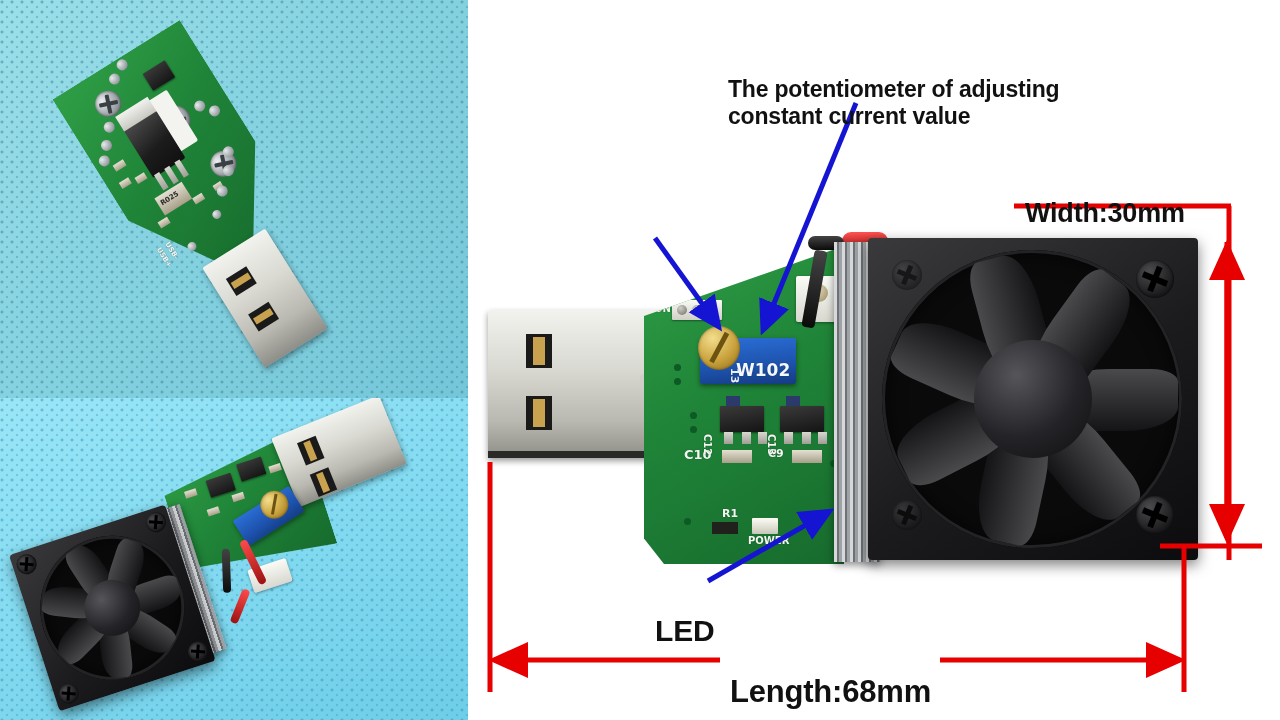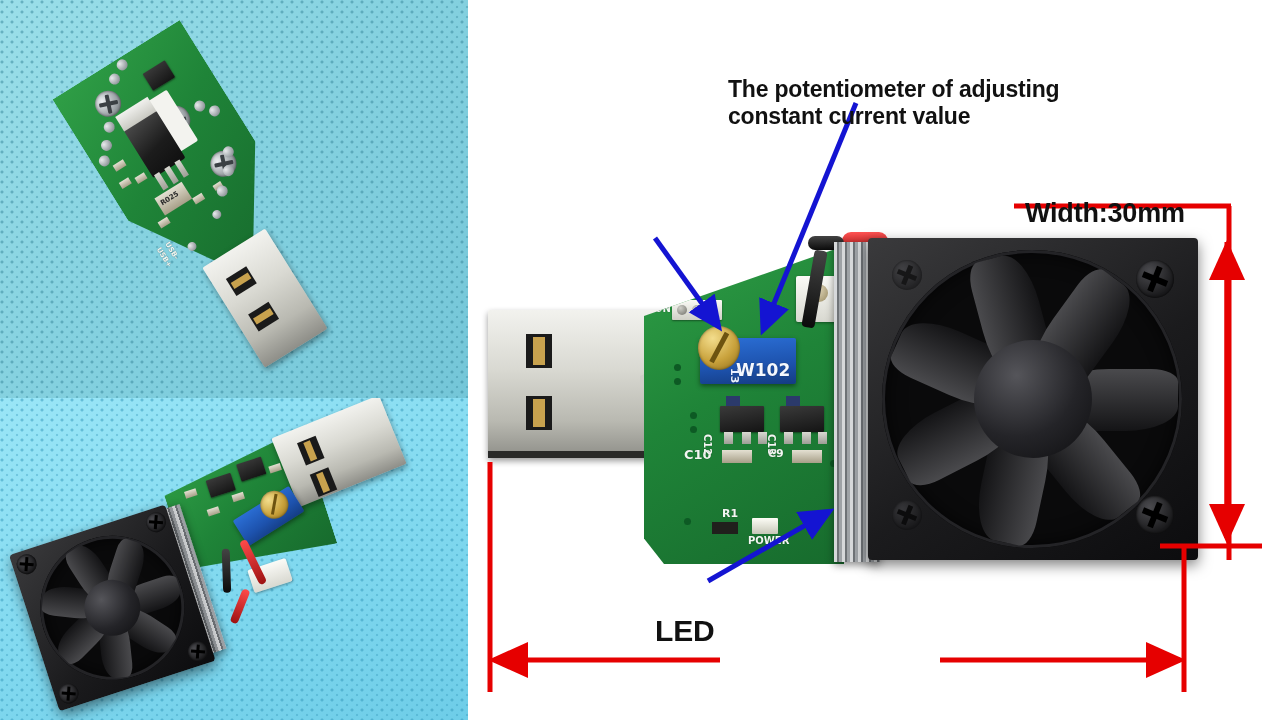--- a/index.html
+++ b/index.html
@@ -324,14 +324,15 @@
   </svg>
 
   <div class="anno" style="left:728px;top:40px;font-size:23px;">The potentiometer of adjusting
 constant current value</div>
 
 
   <div class="anno" style="left:655px;top:578px;font-size:30px;">LED</div>
 
   <div class="anno" style="left:1025px;top:162px;font-size:27px;">Width:30mm</div>
 
+  <div class="anno" style="left:730px;top:638px;font-size:31px;">Length:68mm</div>
 
 </div>
 
 </body></html>

